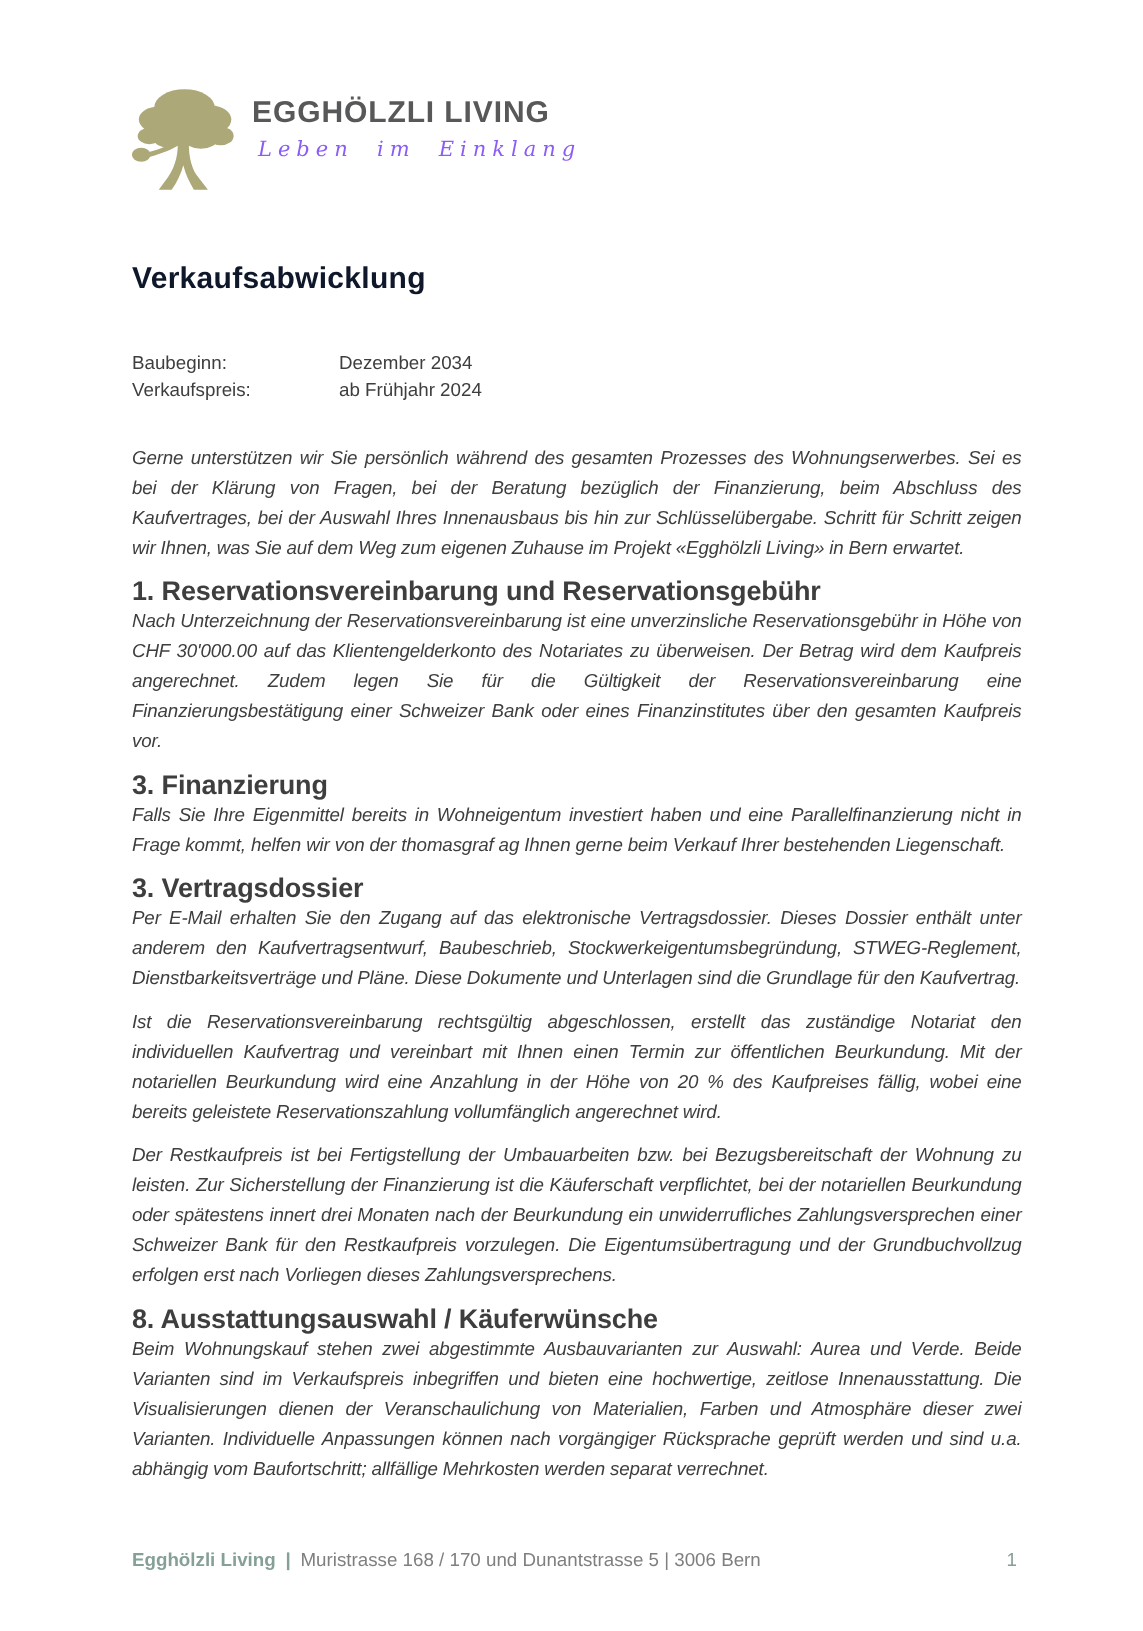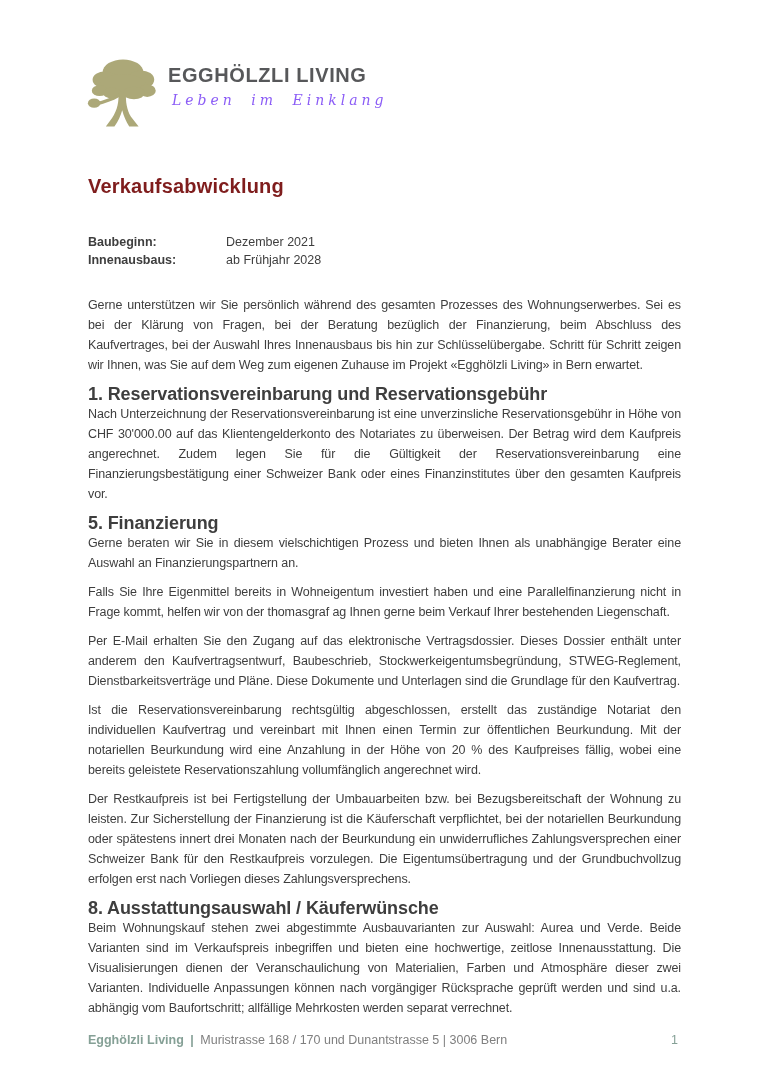--- a/index.html
+++ b/index.html
@@ -47,33 +47,34 @@
   
   .content {
     position: absolute;
     top: 175px;
     left: 88px;
     width: 593px;
   }
   .title {
     font-size: 20px;
     font-weight: bold;
-    color: #7f1d1d;
+    color: #0f172a;
     letter-spacing: 0.2px;
   }
   .facts { margin-top: 35px; }
   .fact-row { display: flex; font-size: 12.5px; line-height: 18px; }
-  .fact-label { width: 138px; font-weight: bold; flex: 0 0 auto; }
+  .fact-label { width: 138px; font-weight: normal; flex: 0 0 auto; }
   .fact-value { font-weight: normal; }
 
   .intro, .body-par {
     font-size: 12.5px;
     line-height: 20px;
     text-align: justify;
     letter-spacing: -0.1px;
+    font-style: italic;
   }
   .intro { margin-top: 26px; }
   .doc-section { margin-top: 9px; }
   .sec-heading {
     font-size: 18px;
     line-height: 20px;
     font-weight: bold;
     letter-spacing: -0.1px;
   }
   .body-par + .body-par { margin-top: 9px; }
@@ -122,41 +123,41 @@
       <div class="tagline">Leben im Einklang</div>
     </div>
   </header>
 
   <main class="content">
     <h1 class="title">Verkaufsabwicklung</h1>
 
     <div class="facts" id="facts">
         <div class="fact-row">
           <span class="fact-label">Baubeginn:</span>
-          <span class="fact-value">Dezember 2021</span>
+          <span class="fact-value">Dezember 2034</span>
         </div>
         <div class="fact-row">
-          <span class="fact-label">Innenausbaus:</span>
-          <span class="fact-value">ab Frühjahr 2028</span>
+          <span class="fact-label">Verkaufspreis:</span>
+          <span class="fact-value">ab Frühjahr 2024</span>
         </div>
       </div>
 
     <p class="intro">Gerne unterstützen wir Sie persönlich während des gesamten Prozesses des Wohnungserwerbes. Sei es bei der Klärung von Fragen, bei der Beratung bezüglich der Finanzierung, beim Abschluss des Kaufvertrages, bei der Auswahl Ihres Innenausbaus bis hin zur Schlüsselübergabe. Schritt für Schritt zeigen wir Ihnen, was Sie auf dem Weg zum eigenen Zuhause im Projekt «Egghölzli Living» in Bern erwartet.</p>
 
     <div id="sections">
         <section class="doc-section">
           <h2 class="sec-heading">1. Reservationsvereinbarung und Reservationsgebühr</h2>
           <p class="body-par">Nach Unterzeichnung der Reservationsvereinbarung ist eine unverzinsliche Reservationsgebühr in Höhe von CHF 30'000.00 auf das Klientengelderkonto des Notariates zu überweisen. Der Betrag wird dem Kaufpreis angerechnet. Zudem legen Sie für die Gültigkeit der Reservationsvereinbarung eine Finanzierungsbestätigung einer Schweizer Bank oder eines Finanzinstitutes über den gesamten Kaufpreis vor.</p>
         </section>
         <section class="doc-section">
-          <h2 class="sec-heading">5. Finanzierung</h2>
-          <p class="body-par">Gerne beraten wir Sie in diesem vielschichtigen Prozess und bieten Ihnen als unabhängige Berater eine Auswahl an Finanzierungspartnern an.</p>
+          <h2 class="sec-heading">3. Finanzierung</h2>
           <p class="body-par">Falls Sie Ihre Eigenmittel bereits in Wohneigentum investiert haben und eine Parallelfinanzierung nicht in Frage kommt, helfen wir von der thomasgraf ag Ihnen gerne beim Verkauf Ihrer bestehenden Liegenschaft.</p>
         </section>
         <section class="doc-section">
+          <h2 class="sec-heading">3. Vertragsdossier</h2>
           <p class="body-par">Per E-Mail erhalten Sie den Zugang auf das elektronische Vertragsdossier.  Dieses Dossier enthält unter anderem den Kaufvertragsentwurf, Baubeschrieb, Stockwerkeigentumsbegründung, STWEG-Reglement, Dienstbarkeitsverträge und Pläne. Diese Dokumente und Unterlagen sind die Grundlage für den Kaufvertrag.</p>
         </section>
         <section class="doc-section">
           <p class="body-par">Ist die Reservationsvereinbarung rechtsgültig abgeschlossen, erstellt das zuständige Notariat den individuellen Kaufvertrag und vereinbart mit Ihnen einen Termin zur öffentlichen Beurkundung. Mit der notariellen Beurkundung wird eine Anzahlung in der Höhe von 20 % des Kaufpreises fällig, wobei eine bereits geleistete Reservationszahlung vollumfänglich angerechnet wird.</p>
           <p class="body-par">Der Restkaufpreis ist bei Fertigstellung der Umbauarbeiten bzw. bei Bezugsbereitschaft der Wohnung zu leisten. Zur Sicherstellung der Finanzierung ist die Käuferschaft verpflichtet, bei der notariellen Beurkundung oder spätestens innert drei Monaten nach der Beurkundung ein unwiderrufliches Zahlungsversprechen einer Schweizer Bank für den Restkaufpreis vorzulegen. Die Eigentumsübertragung und der Grundbuchvollzug erfolgen erst nach Vorliegen dieses Zahlungsversprechens.</p>
         </section>
         <section class="doc-section">
           <h2 class="sec-heading">8. Ausstattungsauswahl / Käuferwünsche</h2>
           <p class="body-par">Beim Wohnungskauf stehen zwei abgestimmte Ausbauvarianten zur Auswahl: Aurea und Verde. Beide Varianten sind im Verkaufspreis inbegriffen und bieten eine hochwertige, zeitlose Innenausstattung. Die Visualisierungen dienen der Veranschaulichung von Materialien, Farben und Atmosphäre dieser zwei Varianten. Individuelle Anpassungen können nach vorgängiger Rücksprache geprüft werden und sind u.a. abhängig vom Baufortschritt; allfällige Mehrkosten werden separat verrechnet.</p>
         </section>

